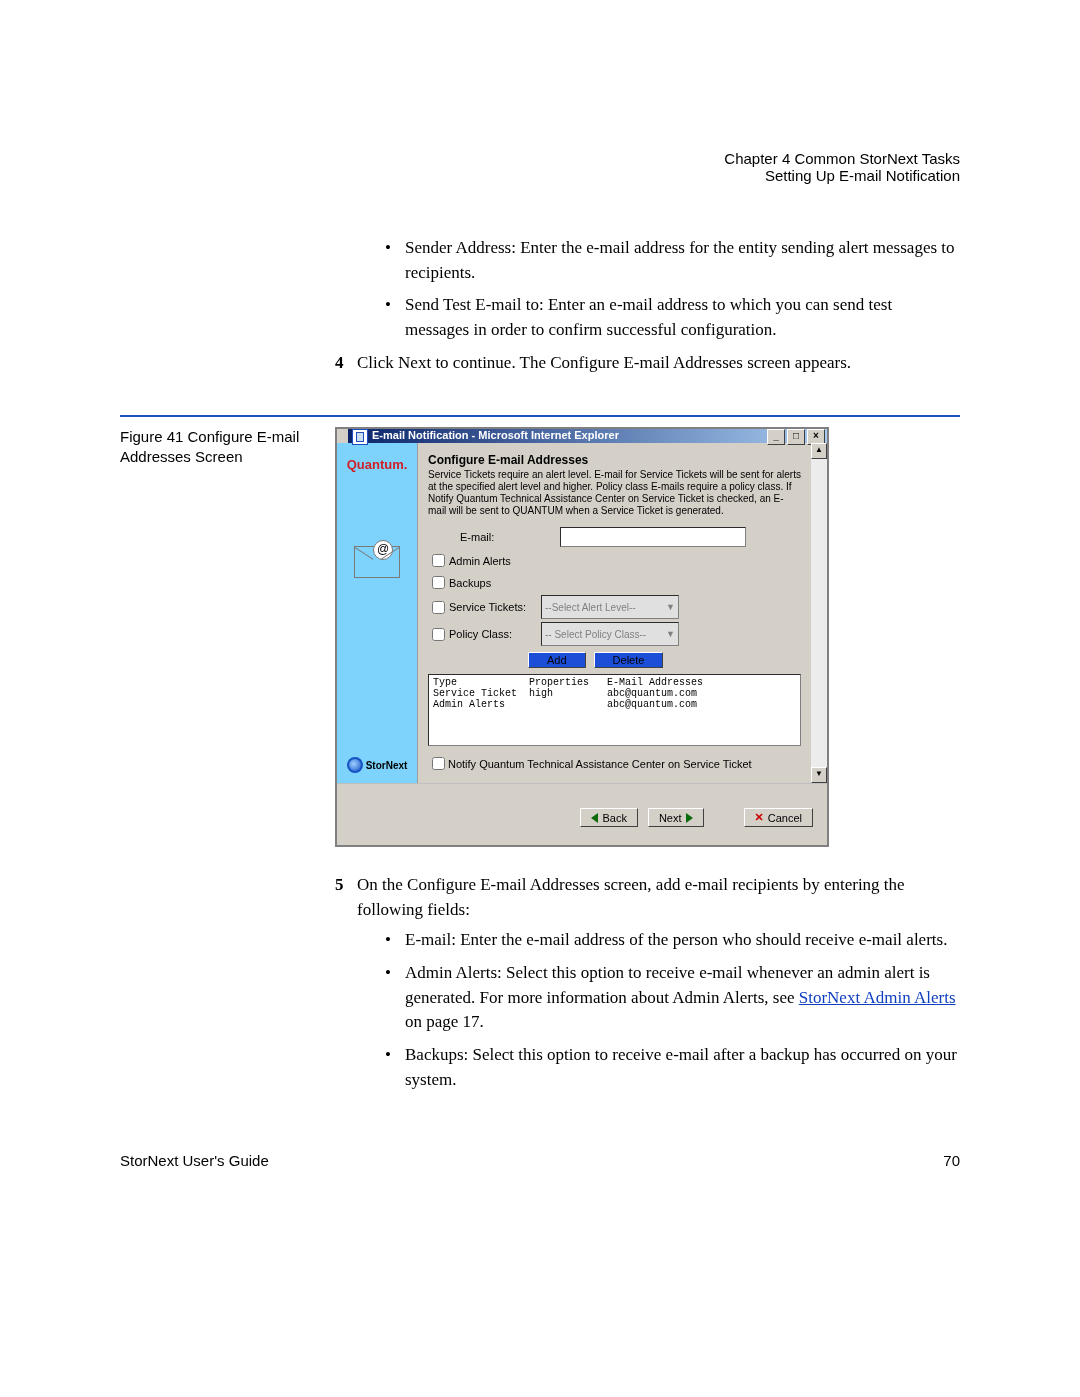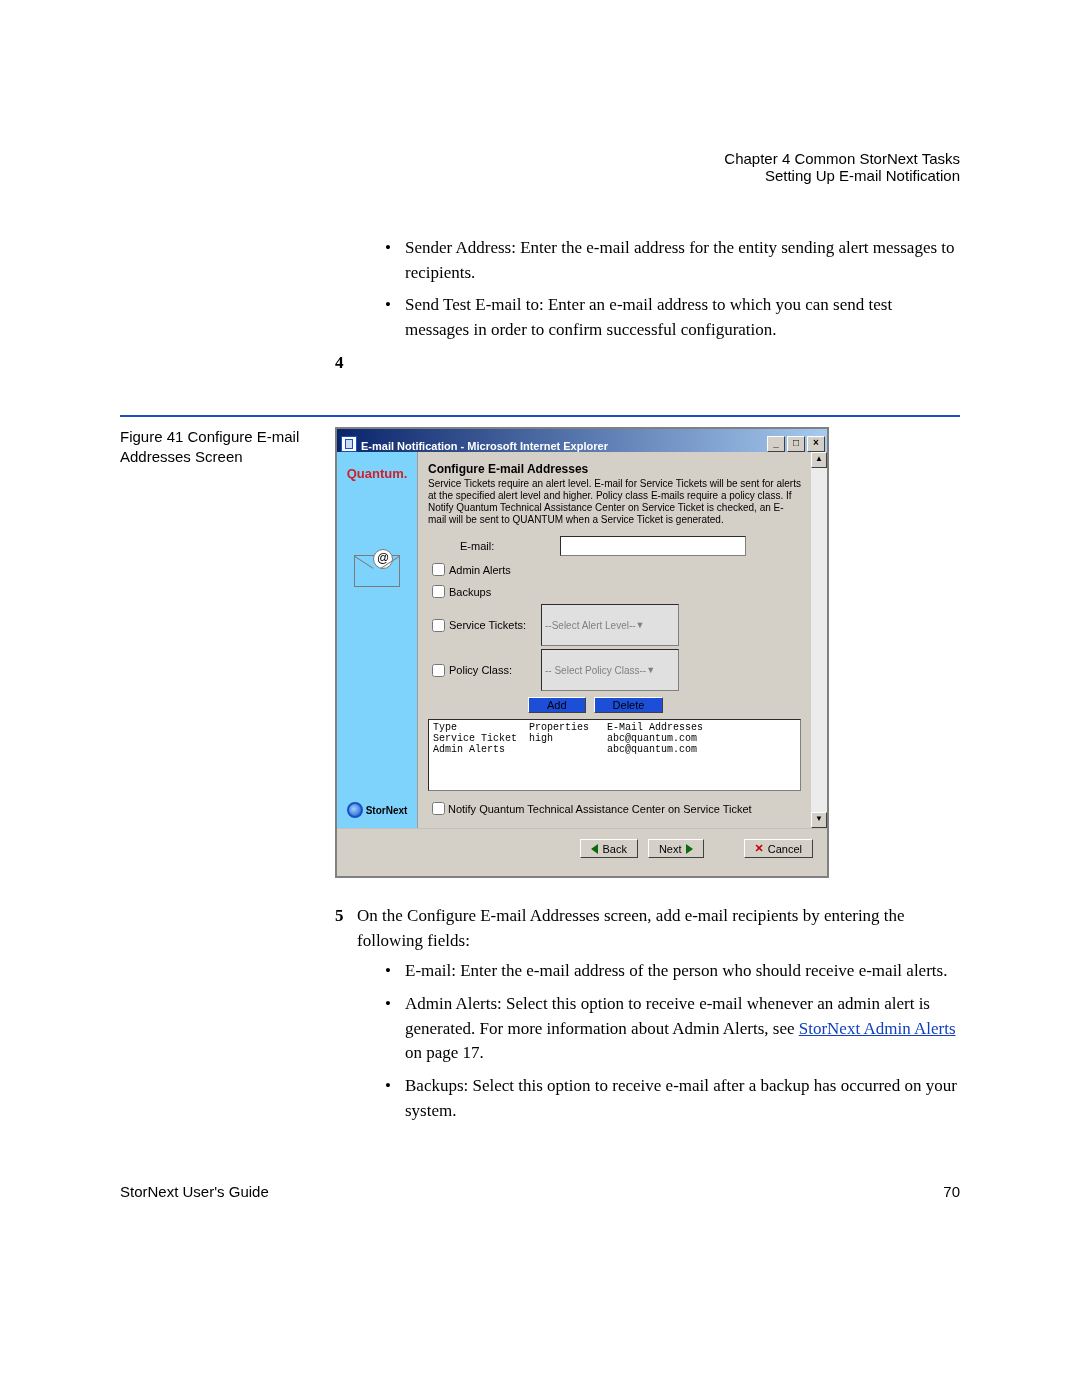--- a/index.html
+++ b/index.html
@@ -76,24 +76,25 @@
     border: 2px solid #808080;
     background: #d4d0c8;
     font-family: Arial, Helvetica, sans-serif;
     font-size: 11px;
     color: #000;
   }
   .titlebar {
     background: linear-gradient(to right, #0a246a, #a6caf0);
     color: #fff;
     display: flex;
-    align-items: flex-end;
-    height: 23px;
+    align-items: flex-start;
+    height: 14px;
     padding-left: 4px;
     font-weight: bold;
+    margin-left: 11px;
   }
   .titlebar .ttl-ico {
     width: 14px; height: 14px; margin-right: 4px; background: #fff; border: 1px solid #1b4ec2;
     position: relative; flex-shrink: 0;
   }
   .titlebar .ttl-ico::after {
     content: ""; position: absolute; left:3px; top:2px; width:6px; height:8px;
     border:1px solid #1b4ec2; background:#cde;
   }
   .titlebar .ttl-text { flex: 1; }
@@ -190,21 +191,21 @@
     font-size: 11px;
   }
   .cb-row {
     display: flex; align-items: center; margin-bottom: 3px;
   }
   .cb-row input { margin-right: 4px; }
   .sel-disabled {
     background: #e0e0e0; color:#808080;
     border: 1px inset #808080; font-size:10px;
     height: 16px; width: 130px; margin-left: 4px;
-    display:inline-flex;align-items:center;padding:12px 3px;
+    display:inline-flex;align-items:center;padding:3px 3px;justify-content:space-between;
   }
   .sel-disabled .caret { font-size:9px; }
   .btn-row {
     display:flex; gap:8px; margin: 6px 0 6px 100px;
   }
   .win-btn {
     background: #1d4ed8;
     border: 1px solid #fff; border-right-color:#404040; border-bottom-color:#404040;
     padding: 1px 18px; font-size: 11px;
   }
@@ -216,21 +217,21 @@
     height: 66px;
     padding: 2px 4px;
     white-space: pre;
     overflow: hidden;
   }
   .notify-row {
     margin-top: 8px; display:flex; align-items:center;
   }
   .footer-bar {
     display:flex; justify-content:flex-end; gap:10px;
-    padding: 10px 14px 18px 14px;
+    padding: 24px 14px 18px 14px;
     border-top: 1px solid #c0c0c0;
   }
   .nav-btn {
     background:#d4d0c8;
     border:1px solid #fff;border-right-color:#404040;border-bottom-color:#404040;
     padding: 2px 10px; font-size:11px; display:inline-flex; align-items:center; gap:4px;
   }
   .tri-left { width:0;height:0;border-top:5px solid transparent;border-bottom:5px solid transparent;border-right:7px solid #0a6b0a; }
   .tri-right{ width:0;height:0;border-top:5px solid transparent;border-bottom:5px solid transparent;border-left:7px solid #0a6b0a; }
   .x-red { color:#c00; font-weight:bold; }
@@ -262,20 +263,23 @@
     </div>
     <div class="bullet-row">
       <div class="bullet-dot">•</div>
       <div class="bullet-text">
         <b>Send Test E-mail to</b><span>: Enter an e-mail address to which you can send test messages in order to confirm successful configuration.</span>
       </div>
     </div>
 
     <div class="num-row" style="margin-top:6px;">
       <div class="num-cell">4</div>
+      <div class="num-text">
+        <span>Click </span><b>Next</b><span> to continue. The </span><b>Configure E-mail Addresses</b><span> screen appears.</span>
+      </div>
     </div>
   </div>
 
   <div class="fig-block">
     <div class="fig-label">Figure 41  Configure E-mail Addresses Screen</div>
 
     <div class="ie-window">
       <div class="titlebar">
         <span class="ttl-ico"></span>
         <span class="ttl-text">E-mail Notification - Microsoft Internet Explorer</span>

